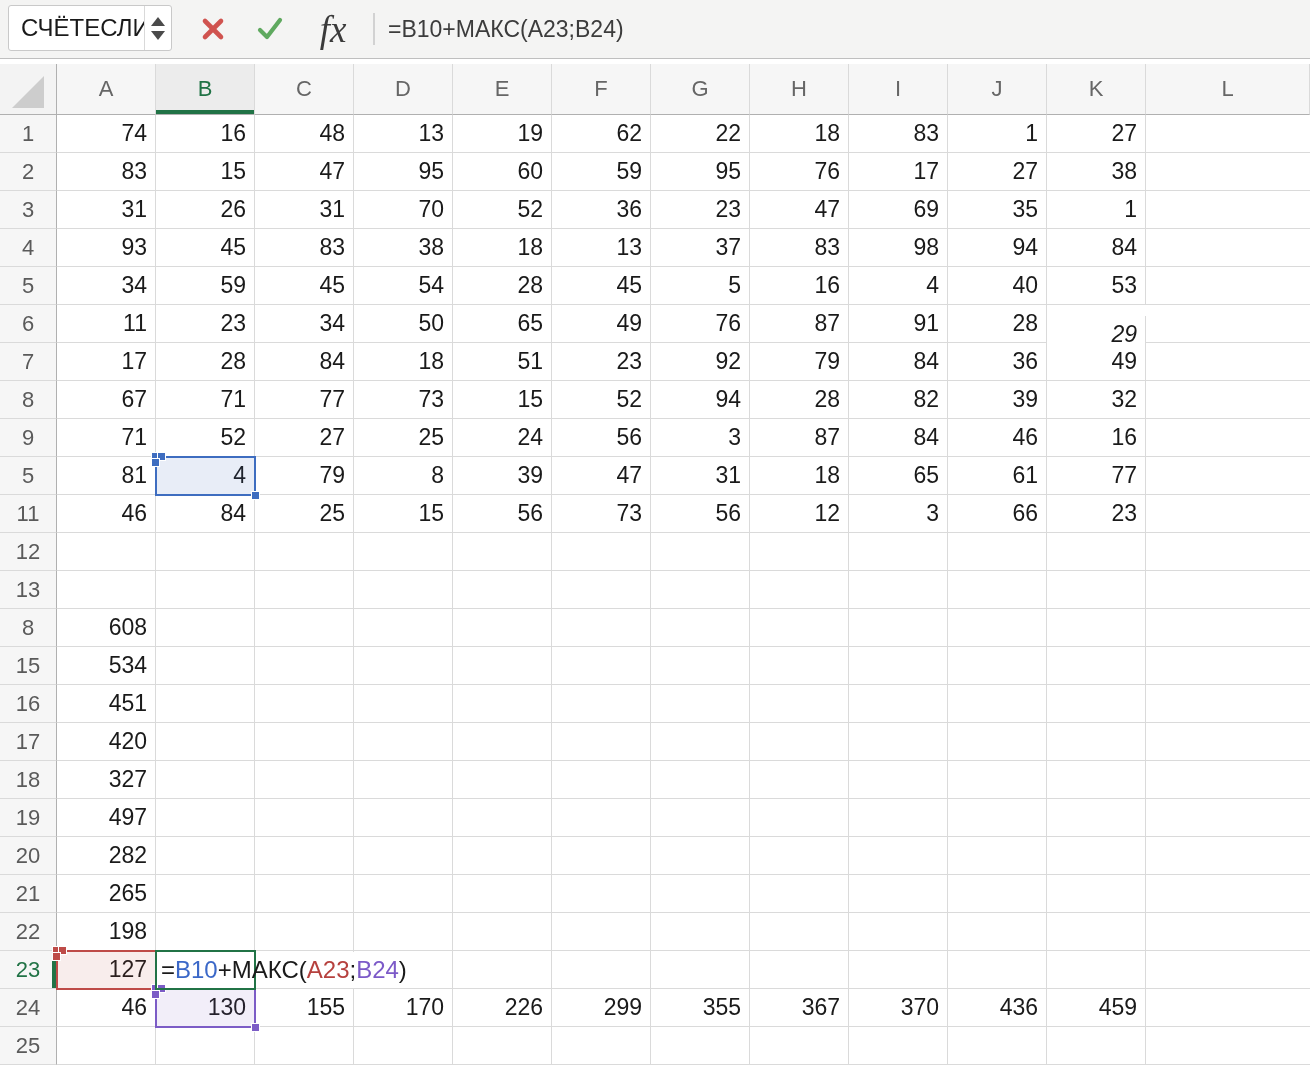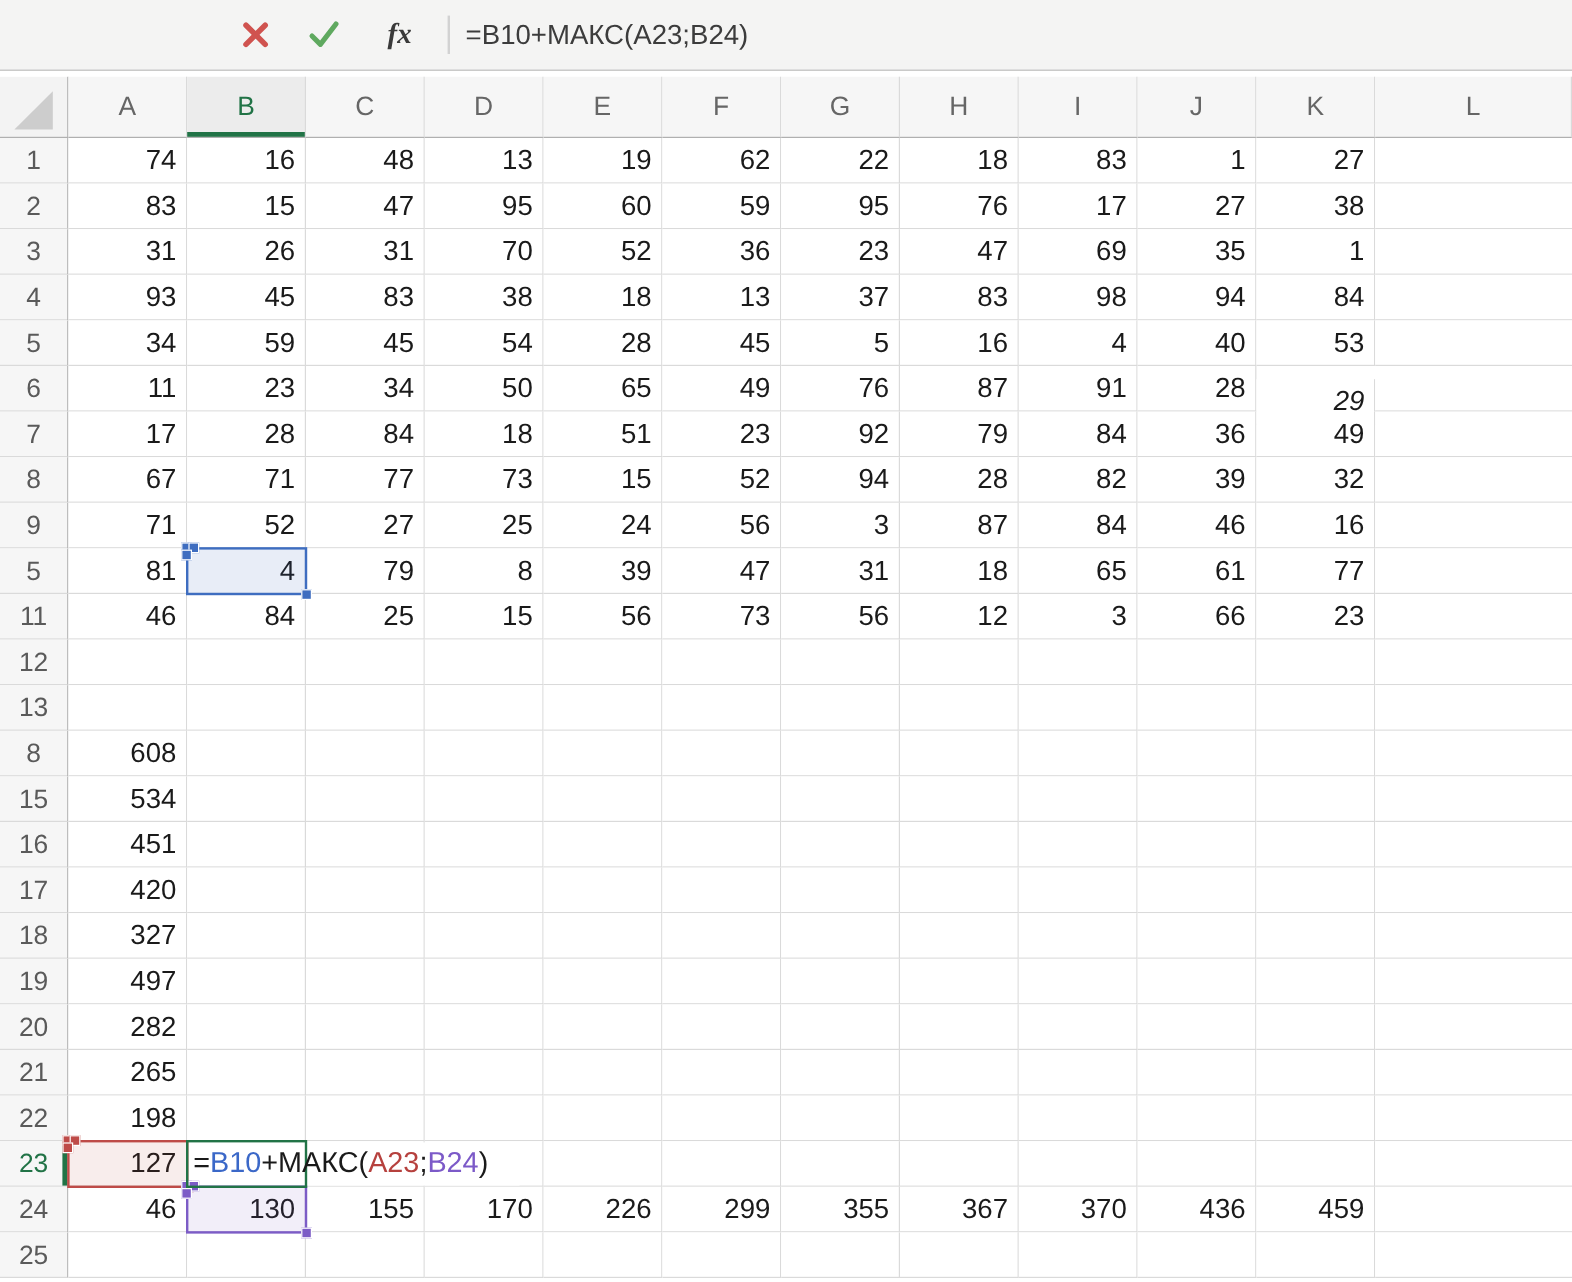--- a/index.html
+++ b/index.html
@@ -10,21 +10,21 @@
     -webkit-font-smoothing:antialiased;
   }
   
   .toolbar{position:absolute;left:0;top:0;width:1310px;height:58px;background:#f4f4f3;border-bottom:1px solid #bfbfbf;}
   .namebox{position:absolute;left:8px;top:5px;width:164px;height:46px;background:#ffffff;border:1px solid #c9c9c9;border-radius:3px;box-sizing:border-box;display:flex;align-items:center;}
   .namebox-text{flex:1;padding-left:12px;font-size:24px;color:#1a1a1a;white-space:nowrap;overflow:hidden;}
   .stepper{width:26px;height:100%;border-left:1px solid #d9d9d9;display:flex;flex-direction:column;align-items:center;justify-content:center;gap:5px;cursor:default;}
   .tri-up{width:0;height:0;border-left:7px solid transparent;border-right:7px solid transparent;border-bottom:9px solid #4a4a4a;}
   .tri-down{width:0;height:0;border-left:7px solid transparent;border-right:7px solid transparent;border-top:9px solid #4a4a4a;}
   .tb-btn{position:absolute;top:13px;width:34px;height:32px;display:flex;align-items:center;justify-content:center;background:transparent;border:none;padding:0;}
-  .fx-glyph{font-family:"Liberation Serif","DejaVu Serif",serif;font-style:italic;font-weight:700;font-size:24px;color:#3a3a3a;}
+  .fx-glyph{font-family:"Liberation Serif","DejaVu Serif",serif;font-style:italic;font-weight:400;font-size:37px;color:#3a3a3a;}
   .tb-sep{position:absolute;left:373px;top:13px;width:2px;height:32px;background:#d2d2d2;}
   .formula-bar-text{position:absolute;left:388px;top:0;height:58px;line-height:58px;font-size:23px;color:#3c3c3c;white-space:nowrap;}
   
   .corner{position:absolute;left:0;top:64px;width:57px;height:51px;background:#f3f3f3;border-right:1px solid #b0b0b0;border-bottom:1px solid #b0b0b0;box-sizing:border-box;}
   .corner-tri{position:absolute;left:12px;bottom:6px;width:0;height:0;border-left:32px solid transparent;border-bottom:32px solid #cdcdcd;}
   .colhead{position:absolute;top:64px;height:51px;box-sizing:border-box;background:#f6f6f6;border-right:1px solid #dadada;border-bottom:1px solid #b0b0b0;color:#666666;font-size:22px;text-align:center;line-height:49px;}
   .colhead.active{background:#ececec;color:#217346;}
   .colhead .accent{position:absolute;left:0;right:0;bottom:0;height:4px;}
   .rowhead{position:absolute;left:0;width:57px;box-sizing:border-box;background:#f6f6f6;border-right:1px solid #b0b0b0;border-bottom:1px solid #dadada;color:#5a5a5a;font-size:22px;text-align:center;}
   .rowhead.active{color:#217346;}
@@ -33,20 +33,27 @@
   
   .sel{position:absolute;box-sizing:border-box;pointer-events:none;}
   .handle{position:absolute;width:9px;height:9px;box-sizing:border-box;border:1px solid #ffffff;pointer-events:auto;}
   .edit-bg{position:absolute;background:#ffffff;}
   .edit-text{position:absolute;font-size:24px;white-space:nowrap;}
 </style>
 </head>
 <body>
 
 <div class="toolbar">
+  <div class="namebox">
+    <span class="namebox-text">СЧЁТЕСЛИ</span>
+    <span class="stepper">
+      <span class="tri-up"></span>
+      <span class="tri-down"></span>
+    </span>
+  </div>
 
   <button class="tb-btn" style="left:196px;">
     <svg width="24" height="24" viewBox="0 0 24 24">
       <line id="xl1" x1="4" y1="4" x2="20" y2="20" stroke-width="4.6" stroke-linecap="round" stroke="#D0534F"></line>
       <line id="xl2" x1="20" y1="4" x2="4" y2="20" stroke-width="4.6" stroke-linecap="round" stroke="#D0534F"></line>
     </svg>
   </button>
 
   <button class="tb-btn" style="left:253px;">
     <svg width="26" height="24" viewBox="0 0 26 24">

